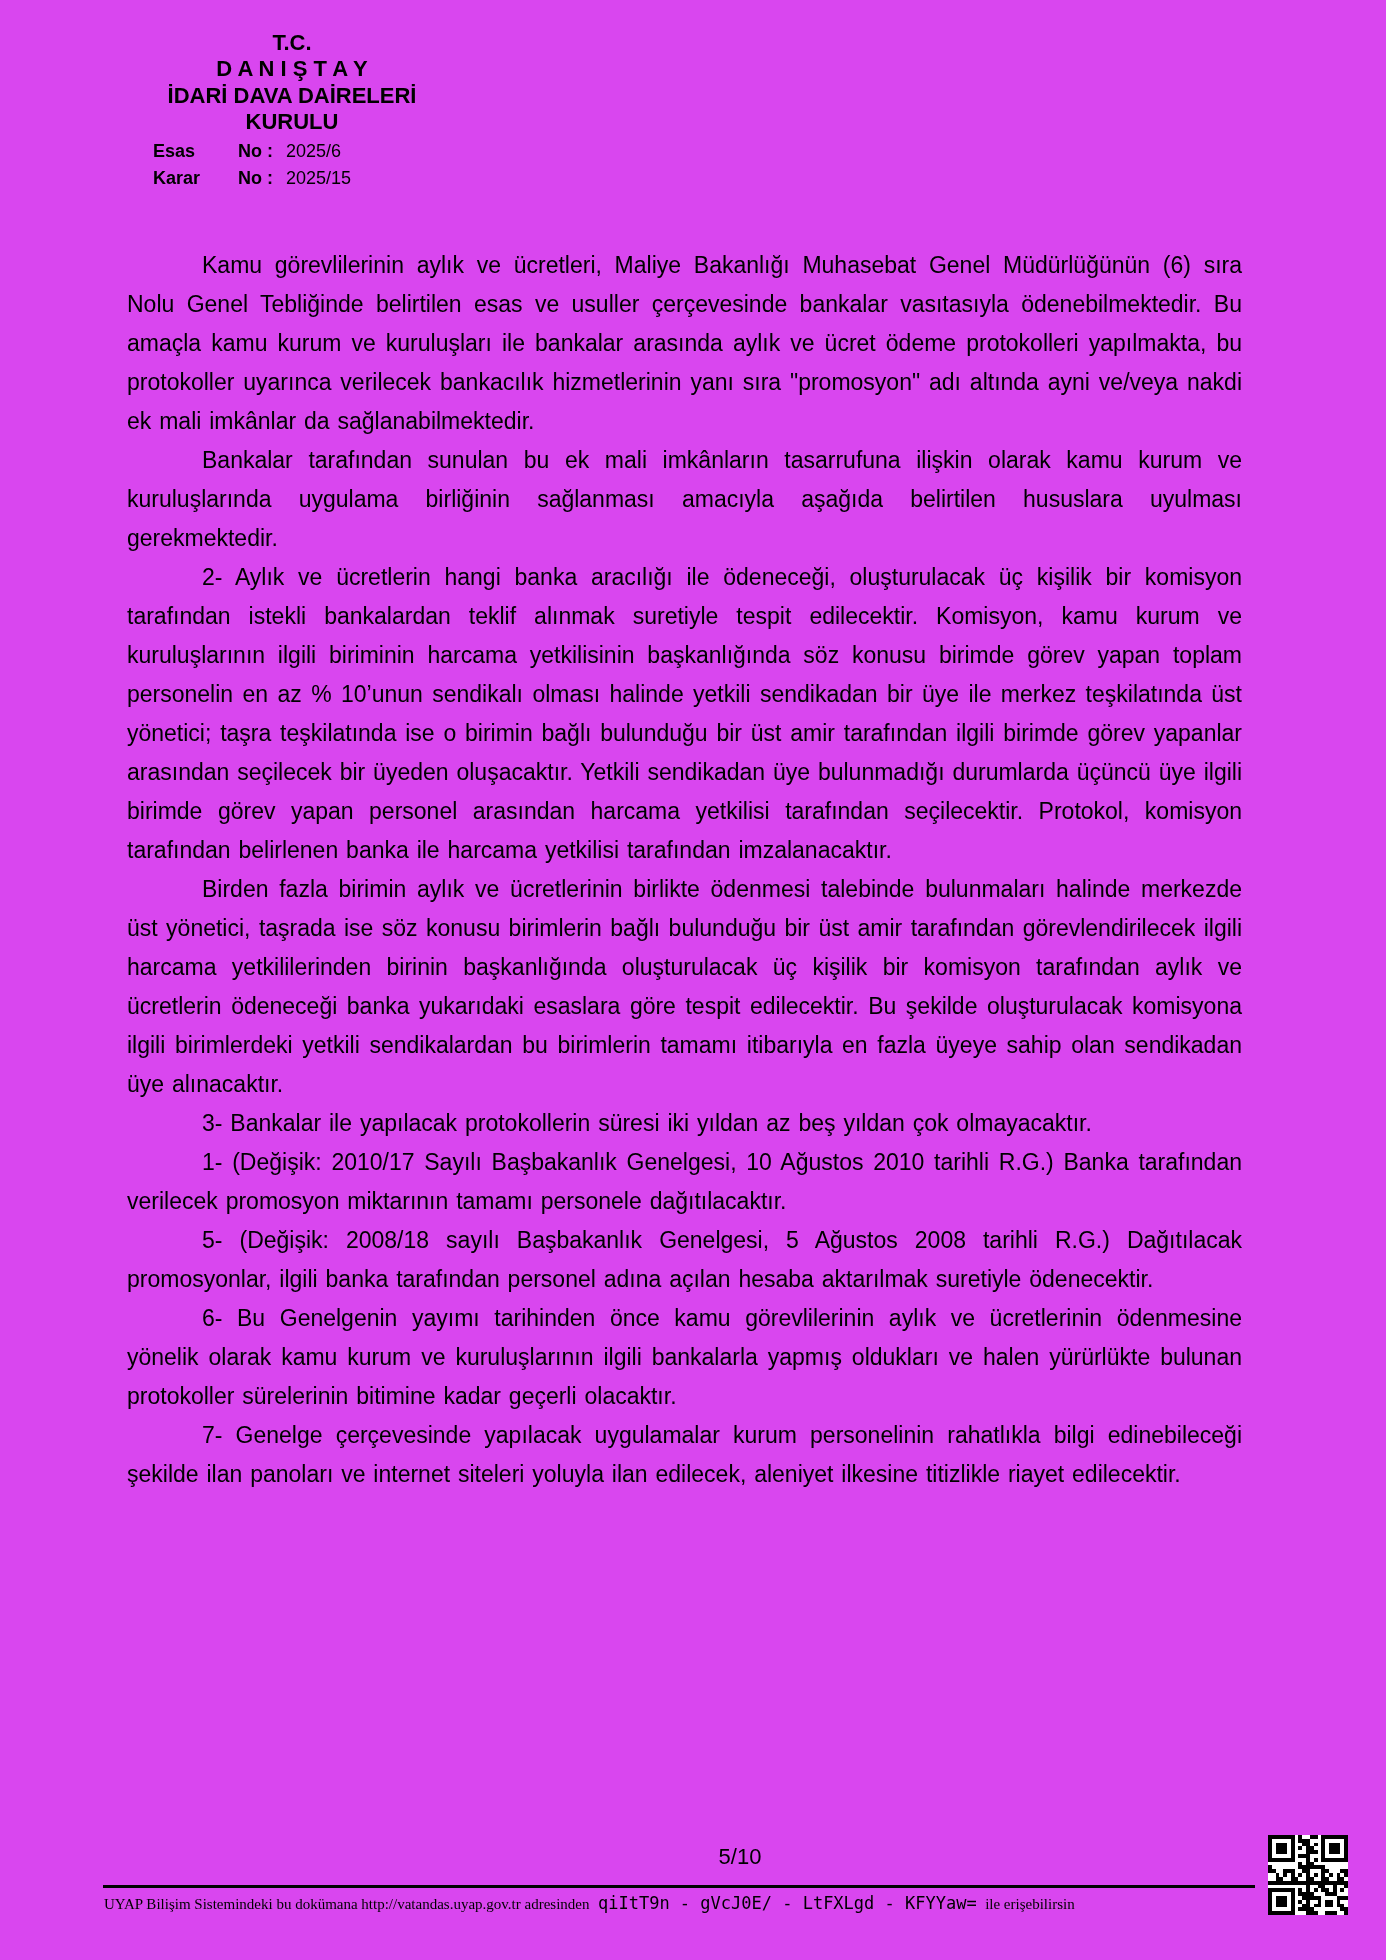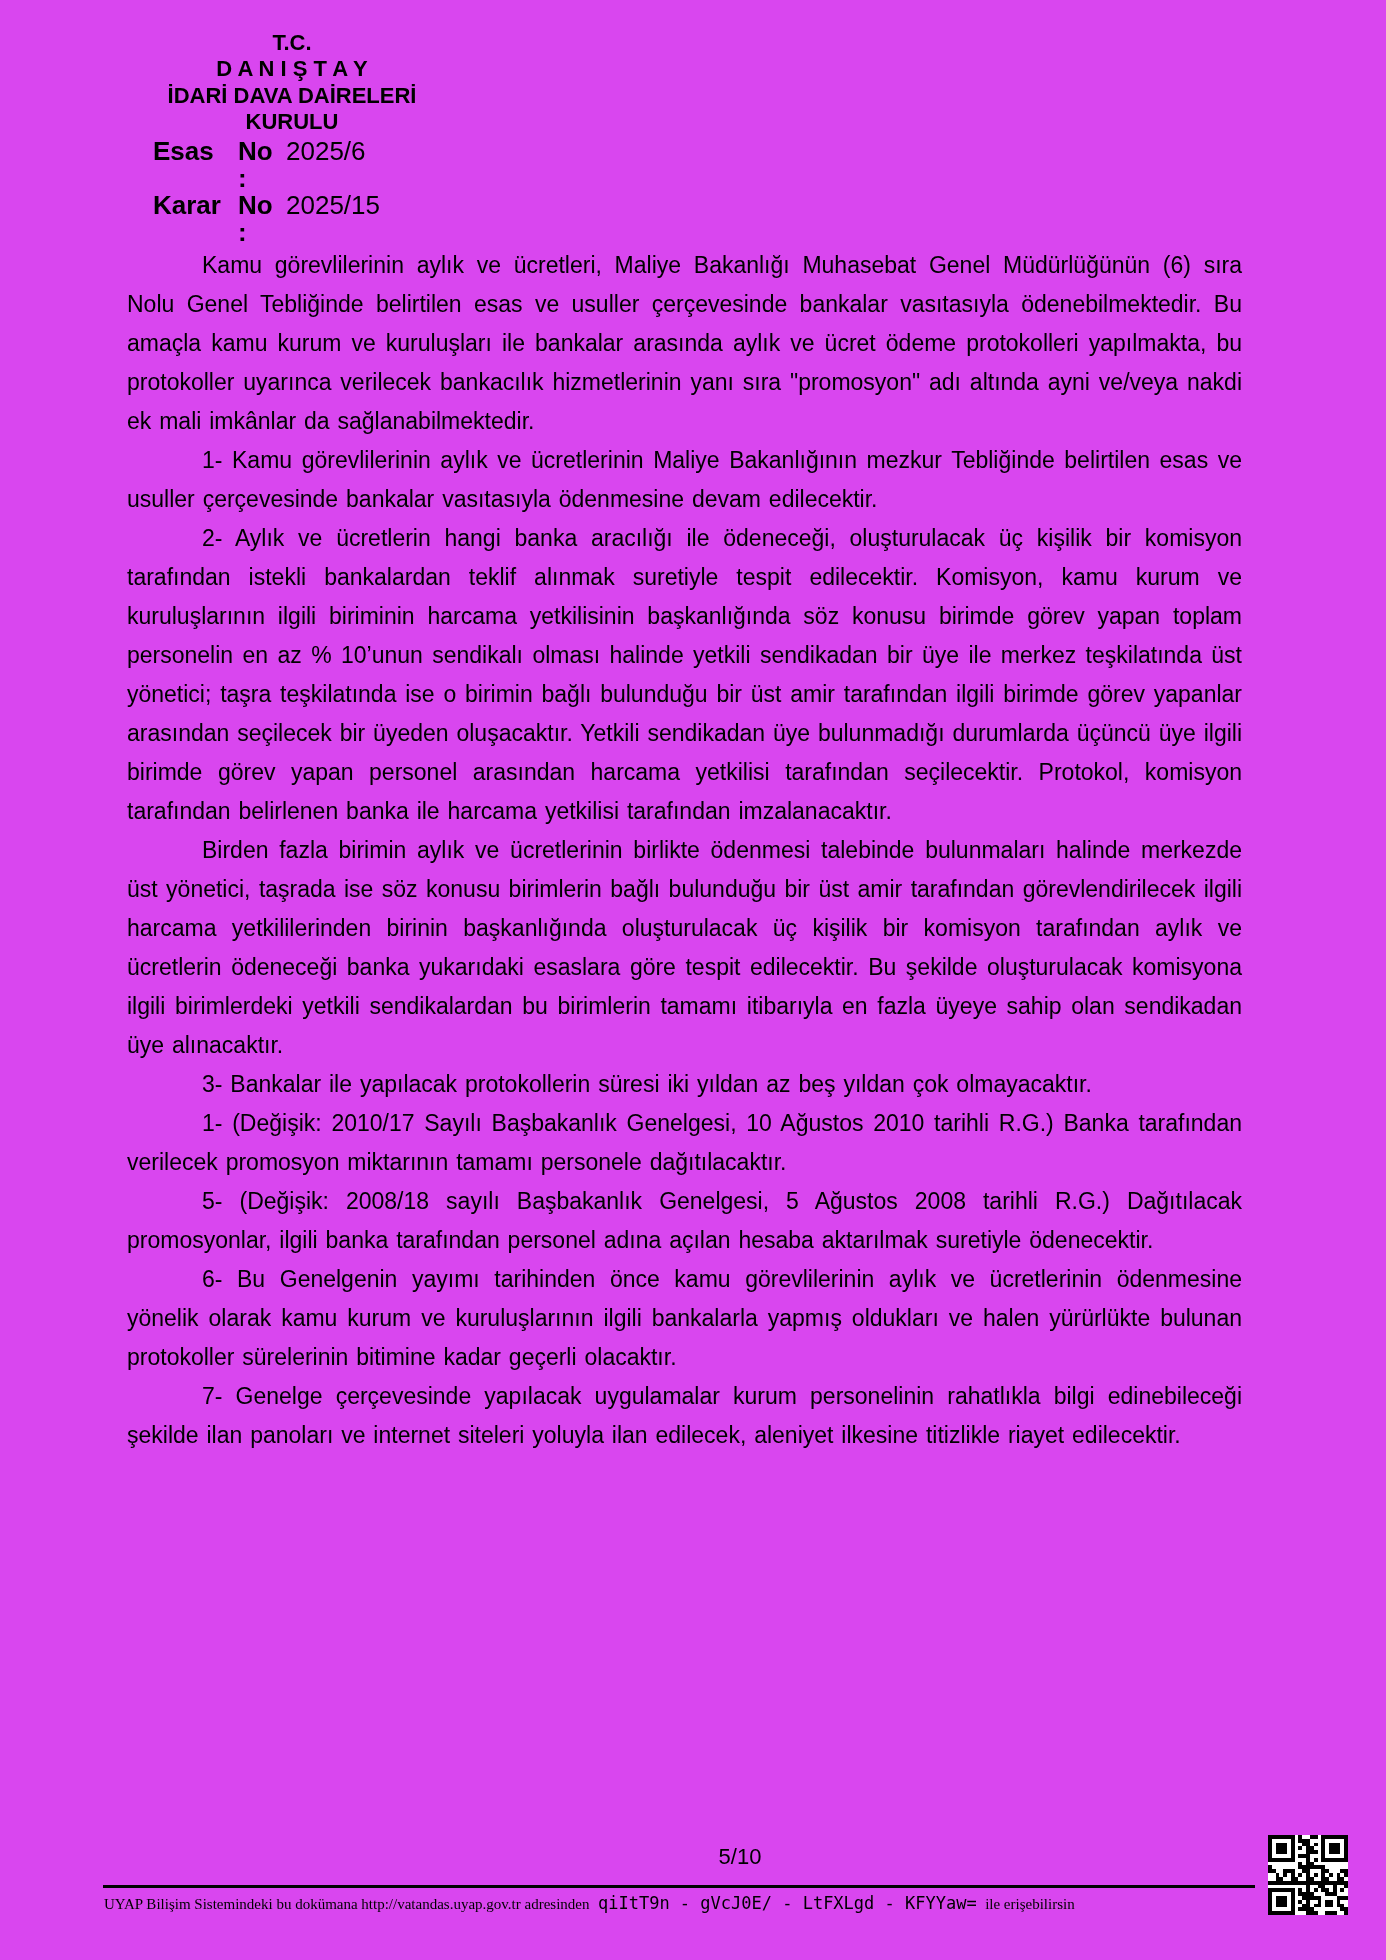--- a/index.html
+++ b/index.html
@@ -23,21 +23,21 @@
     font-size: 22px;
     font-weight: bold;
     line-height: 26.3px;
     white-space: nowrap;
   }
 
   
   .case-numbers {
     position: absolute;
     top: 138px; left: 153px;
-    font-size: 26px;
+    font-size: 18px;
     line-height: 27px;
   }
   .case-row { display: flex; }
   .case-lbl { font-weight: bold; width: 85px; }
   .case-no  { font-weight: bold; width: 46px; }
   .case-val { font-weight: normal; margin-left: 2px; }
 
   
   .decision-body {
     position: absolute;
@@ -115,21 +115,21 @@
     </div>
     <div class="case-row">
       <span class="case-lbl">Karar</span>
       <span class="case-no">No :</span>
       <span class="case-val">2025/15</span>
     </div>
   </div>
 
   <div class="decision-body">
       <p class="para">Kamu görevlilerinin aylık ve ücretleri, Maliye Bakanlığı Muhasebat Genel Müdürlüğünün (6) sıra Nolu Genel Tebliğinde belirtilen esas ve usuller çerçevesinde bankalar vasıtasıyla ödenebilmektedir. Bu amaçla kamu kurum ve kuruluşları ile bankalar arasında aylık ve ücret ödeme protokolleri yapılmakta, bu protokoller uyarınca verilecek bankacılık hizmetlerinin yanı sıra "promosyon" adı altında ayni ve/veya nakdi ek mali imkânlar da sağlanabilmektedir.</p>
-      <p class="para">1- Kamu görevlilerinin aylık ve ücretlerinin Maliye Bakanlığının mezkur Tebliğinde belirtilen esas ve usuller çerçevesinde bankalar vasıtasıyla ödenmesine devam edilecektir.</p>
+      <p class="para">Bankalar tarafından sunulan bu ek mali imkânların tasarrufuna ilişkin olarak kamu kurum ve kuruluşlarında uygulama birliğinin sağlanması amacıyla aşağıda belirtilen hususlara uyulması gerekmektedir.</p>
       <p class="para">2- Aylık ve ücretlerin hangi banka aracılığı ile ödeneceği, oluşturulacak üç kişilik bir komisyon tarafından istekli bankalardan teklif alınmak suretiyle tespit edilecektir. Komisyon, kamu kurum ve kuruluşlarının ilgili biriminin harcama yetkilisinin başkanlığında söz konusu birimde görev yapan toplam personelin en az % 10’unun sendikalı olması halinde yetkili sendikadan bir üye ile merkez teşkilatında üst yönetici; taşra teşkilatında ise o birimin bağlı bulunduğu bir üst amir tarafından ilgili birimde görev yapanlar arasından seçilecek bir üyeden oluşacaktır. Yetkili sendikadan üye bulunmadığı durumlarda üçüncü üye ilgili birimde görev yapan personel arasından harcama yetkilisi tarafından seçilecektir. Protokol, komisyon tarafından belirlenen banka ile harcama yetkilisi tarafından imzalanacaktır.</p>
       <p class="para">Birden fazla birimin aylık ve ücretlerinin birlikte ödenmesi talebinde bulunmaları halinde merkezde üst yönetici, taşrada ise söz konusu birimlerin bağlı bulunduğu bir üst amir tarafından görevlendirilecek ilgili harcama yetkililerinden birinin başkanlığında oluşturulacak üç kişilik bir komisyon tarafından aylık ve ücretlerin ödeneceği banka yukarıdaki esaslara göre tespit edilecektir. Bu şekilde oluşturulacak komisyona ilgili birimlerdeki yetkili sendikalardan bu birimlerin tamamı itibarıyla en fazla üyeye sahip olan sendikadan üye alınacaktır.</p>
       <p class="para">3- Bankalar ile yapılacak protokollerin süresi iki yıldan az beş yıldan çok olmayacaktır.</p>
       <p class="para">1- (Değişik: 2010/17 Sayılı Başbakanlık Genelgesi, 10 Ağustos 2010 tarihli R.G.) Banka tarafından verilecek promosyon miktarının tamamı personele dağıtılacaktır.</p>
       <p class="para">5- (Değişik: 2008/18 sayılı Başbakanlık Genelgesi, 5 Ağustos 2008 tarihli R.G.) Dağıtılacak promosyonlar, ilgili banka tarafından personel adına açılan hesaba aktarılmak suretiyle ödenecektir.</p>
       <p class="para">6- Bu Genelgenin yayımı tarihinden önce kamu görevlilerinin aylık ve ücretlerinin ödenmesine yönelik olarak kamu kurum ve kuruluşlarının ilgili bankalarla yapmış oldukları ve halen yürürlükte bulunan protokoller sürelerinin bitimine kadar geçerli olacaktır.</p>
       <p class="para">7- Genelge çerçevesinde yapılacak uygulamalar kurum personelinin rahatlıkla bilgi edinebileceği şekilde ilan panoları ve internet siteleri yoluyla ilan edilecek, aleniyet ilkesine titizlikle riayet edilecektir.</p>
     </div>
 
 

